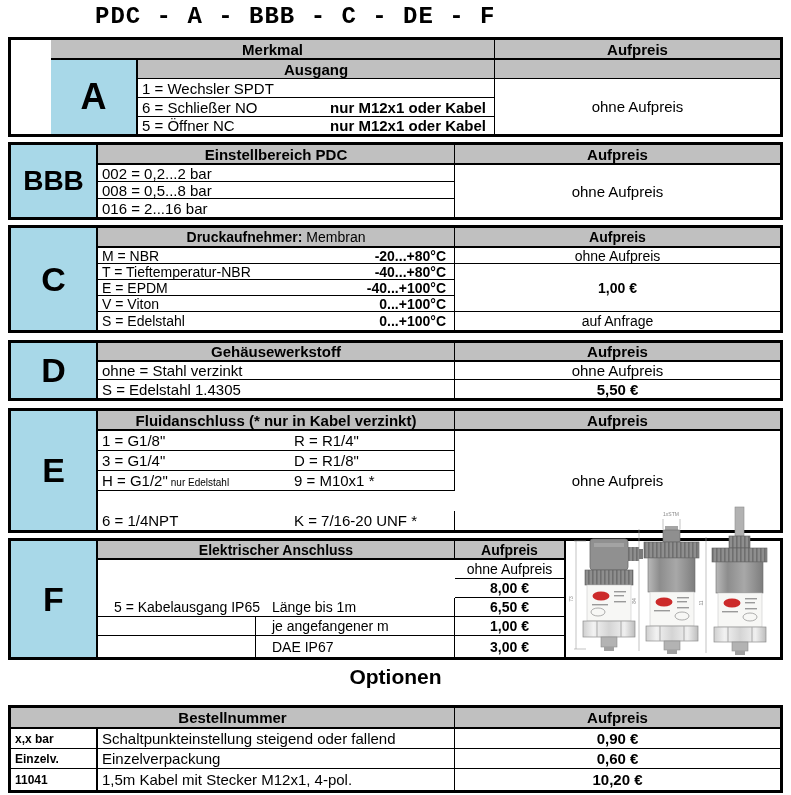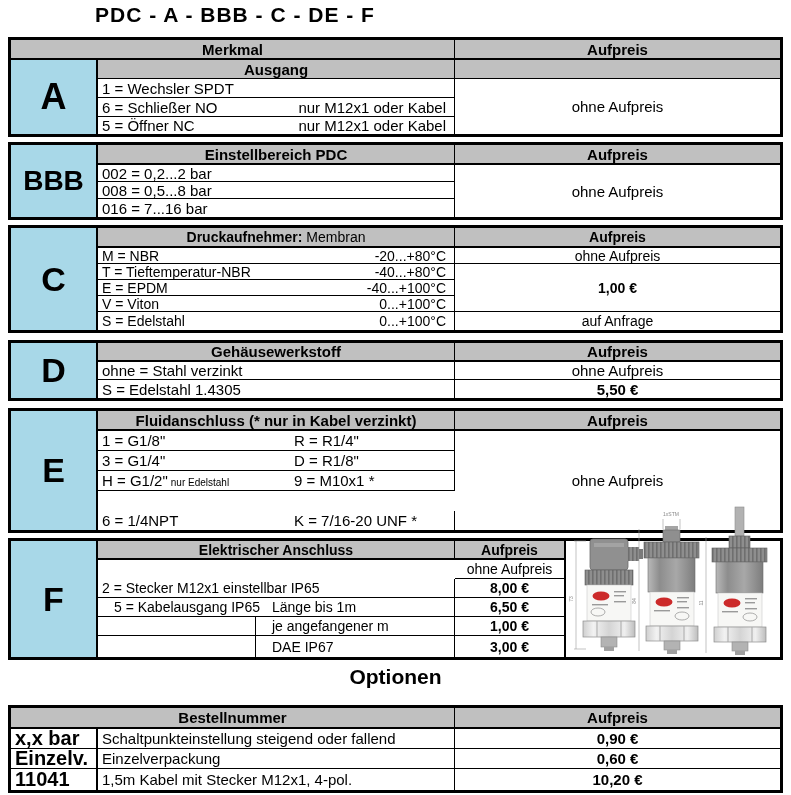--- a/index.html
+++ b/index.html
@@ -1,22 +1,23 @@
 <!DOCTYPE html>
 <html><head>
 <meta charset="utf-8">
 <style>
   html,body { margin:0; padding:0; }
   body {
     width:791px; height:795px; position:relative; background:#fff;
     font-family:"Liberation Sans", sans-serif; color:#000;
   }
   .page-title {
-    position:absolute; top:3px; left:95px; font-size:21px; font-weight:bold;
+    position:absolute; top:3px; left:95px; font-size:24px; font-weight:bold;
     letter-spacing:1px;
+    font-family:Liberation Mono, monospace;
   }
   .sec {
     position:absolute; left:8px; width:775px; border:3px solid #000;
     box-sizing:border-box; display:grid; background:#fff; font-size:15px;
   }
   .sec3 { grid-template-columns:87px 357px 1fr; }
   .sec4 { grid-template-columns:87px 357px 111px 1fr; }
   .c {
     border-right:1px solid #000; border-bottom:1px solid #000;
     display:flex; align-items:center; overflow:hidden; box-sizing:border-box;
@@ -29,43 +30,43 @@
   .nbb { border-bottom:none; }
   .br2 { border-right:2px solid #000; }
   .letter {
     background:#A8D8E8; justify-content:center; padding:0;
     font-weight:bold; font-size:34px; border-right:2px solid #000; border-bottom:none;
   }
   .col1{grid-column:1} .col2{grid-column:2} .col3{grid-column:3} .col4{grid-column:4}
   .col12{grid-column:1/3}
   .r1{grid-row:1} .r2{grid-row:2} .r3{grid-row:3} .r4{grid-row:4} .r5{grid-row:5} .r6{grid-row:6}
   .bold { font-weight:bold; }
-  .note { margin-left:auto; padding-right:4px; }
+  .note { margin-left:auto; padding-right:4px;font-weight:bold; }
   .small { font-size:10px; margin-left:3px; }
   .split2 { display:grid; grid-template-columns:192px 1fr; align-items:center; width:100%; height:100%; }
   .fsplit { display:grid; grid-template-columns:158px 1fr; align-items:center; width:100%; height:100%; }
   .fsplit .lft { height:100%; }
   .fsplit .lftb { border-right:1px solid #000; height:100%; }
   .fsplit span { display:flex; align-items:center; padding-left:16px; }
 
-  #secA { top:37px;  height:100px; grid-template-rows:20px 19px 19px 19px 1fr; }
+  #secA { top:37px;  height:100px; grid-template-rows:20px 19px 19px 19px 1fr;padding-left:40px; }
   #secB { top:142px; height:78px;  grid-template-rows:20px 17px 17px 1fr; }
   #secC { top:225px; height:108px; grid-template-rows:20px 16px 16px 16px 16px 1fr; font-size:14px; }
   #secD { top:340px; height:61px;  grid-template-rows:19px 18px 1fr; }
   #secE { top:408px; height:125px; grid-template-rows:20px 20px 20px 20px 20px 1fr; }
   #secF { top:538px; height:122px; grid-template-rows:19px 19px 19px 19px 19px 1fr; font-size:14px; }
   #secB .letter { font-size:28px; }
   #secA .letter { font-size:36px; }
 
   .opt-title {
     position:absolute; top:665px; left:0; width:791px; text-align:center;
     font-size:21px; font-weight:bold;
   }
   #optTable { top:705px; height:88px; grid-template-rows:21px 20px 20px 1fr; }
-  #optTable .code { font-weight:bold; font-size:20px; border-right:2px solid #000; }
+  #optTable .code { font-weight:bold; font-size:12px; border-right:2px solid #000; }
 
   #productArt { position:absolute; left:564px; top:505px; z-index:10; }
   .dim { stroke:#9a9a9a; stroke-width:0.6; }
   .dimtxt { font-size:5px; fill:#8a8a8a; }
 </style>
 </head>
 <body>
 
 <div class="page-title">PDC - A - BBB - C - DE - F</div>
 
@@ -89,21 +90,21 @@
   </div>
   <div class="c cc nbr nbb col3" style="grid-row:3/6">ohne Aufpreis</div>
 </div>
 
 <div class="sec sec3" id="secB">
   <div class="c letter col1" style="grid-row:1/5">BBB</div>
   <div class="c cc gray hb col2 r1">Einstellbereich PDC</div>
   <div class="c cc gray hb nbr col3 r1">Aufpreis</div>
   <div class="c col2 r2">002 = 0,2...2 bar</div>
   <div class="c col2 r3">008 = 0,5...8 bar</div>
-  <div class="c nbb col2 r4">016 = 7...16 bar</div>
+  <div class="c nbb col2 r4">016 = 2...16 bar</div>
   <div class="c cc nbr nbb col3" style="grid-row:2/5">ohne Aufpreis</div>
 </div>
 
 <div class="sec sec3" id="secC">
   <div class="c letter col1" style="grid-row:1/7">C</div>
   <div class="c cc gray hb col2 r1">
     <span>Druckaufnehmer:</span>&nbsp;<span style="font-weight:normal">Membran</span>
   </div>
   <div class="c cc gray hb nbr col3 r1">Aufpreis</div>
   <div class="c col2 r2">
@@ -171,21 +172,20 @@
   </div>
   <div class="c cc nbr nbb col3" style="grid-row:2/7">ohne Aufpreis</div>
 </div>
 
 <div class="sec sec4" id="secF">
   <div class="c letter col1" style="grid-row:1/7">F</div>
   <div class="c cc gray hb col2 r1">Elektrischer Anschluss</div>
   <div class="c cc gray hb br2 col3 r1">Aufpreis</div>
   <div class="c nbr nbb col4" style="grid-row:1/7; border:none"></div>
   <div class="c cc br2 col3 r2">ohne Aufpreis</div>
-  <div class="c col2 r3">2 = Stecker M12x1 einstellbar IP65</div>
   <div class="c cc br2 bold col3 r3">8,00 €</div>
   <div class="c col2 r4" style="padding:0">
     <div class="fsplit">
       <span class="lft">5 = Kabelausgang IP65</span>
       <span>Länge bis 1m</span>
     </div>
   </div>
   <div class="c cc br2 bold col3 r4">6,50 €</div>
   <div class="c col2 r5" style="padding:0">
     <div class="fsplit">

